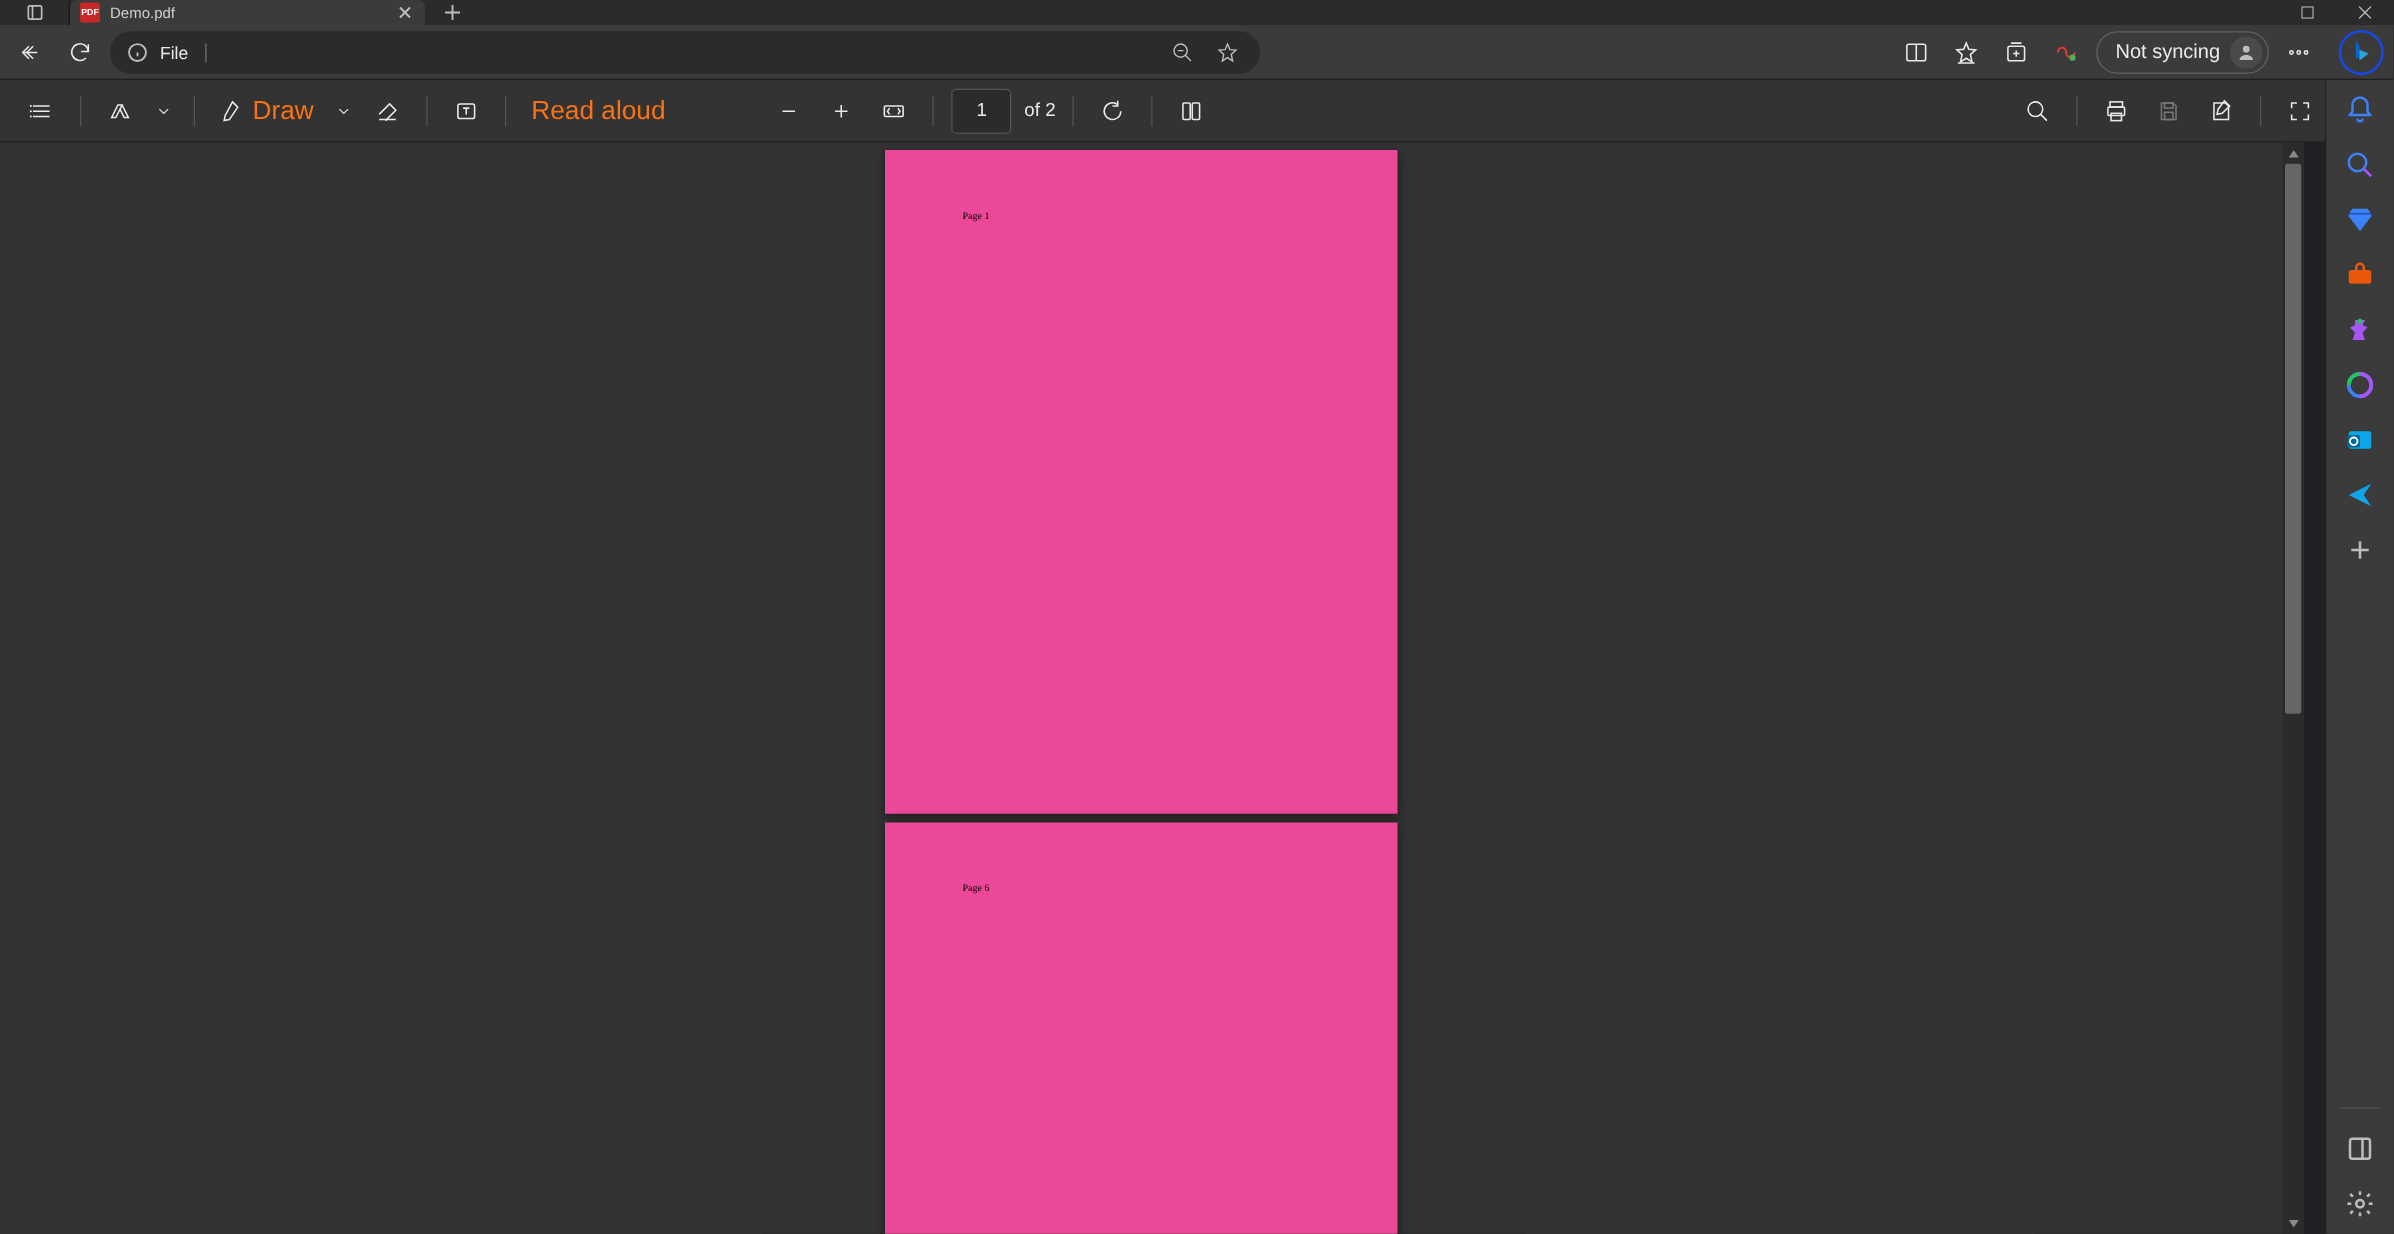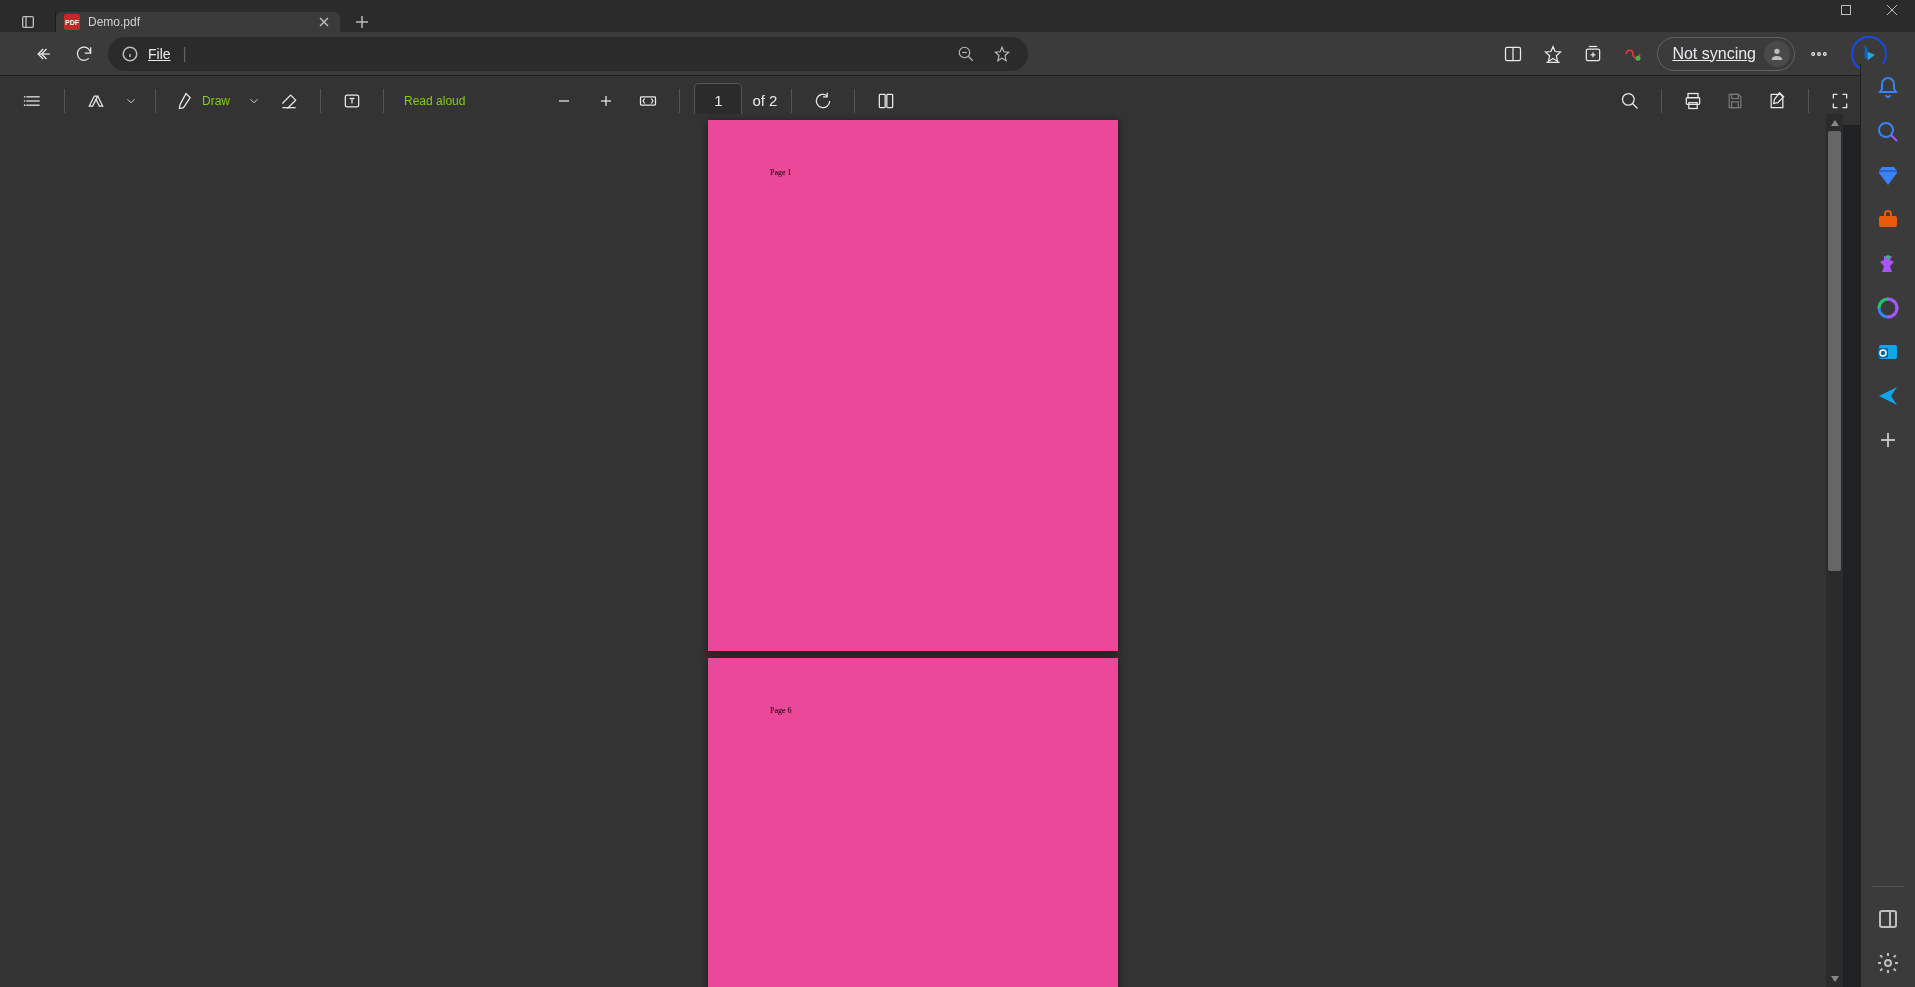--- a/index.html
+++ b/index.html
@@ -1,54 +1,54 @@
 <!DOCTYPE html>
 <html><head>
 <meta charset="utf-8">
 <style>
 * { margin: 0; padding: 0; box-sizing: border-box; }
 html, body { width: 100%; height: 100%; overflow: hidden; font-family: "Segoe UI", Arial, sans-serif; background: #202124; color: #e8eaed; }
 
 
-.title-bar { height: 32px; background: #2b2b2b; display: flex; align-items: flex-end; padding-left: 0; position: relative; }
+.title-bar { height: 20px; background: #2b2b2b; display: flex; align-items: flex-end; padding-left: 0; position: relative; }
 .tab-group { display: flex; height: 20px; align-items: flex-end; }
 .ghost-tab { width: 56px; height: 20px; display: flex; align-items: center; justify-content: center; border-right: 1px solid #1a1a1a; }
 .ghost-tab svg { width: 16px; height: 16px; stroke: #bdbdbd; }
 .active-tab { height: 20px; width: 284px; background: #3b3b3b; border-radius: 6px 6px 0 0; display: flex; align-items: center; padding: 0 8px; gap: 8px; color: #cfcfcf; font-size: 12px; position: relative; }
 .pdf-badge { width: 16px; height: 16px; background: #c62828; border-radius: 2px; display: flex; align-items: center; justify-content: center; font-size: 7px; font-weight: bold; color: #fff; }
 .tab-title { flex: 1; white-space: nowrap; overflow: hidden; text-overflow: ellipsis; }
 .tab-close { width: 16px; height: 16px; display: flex; align-items: center; justify-content: center; cursor: pointer; }
 .tab-close svg { width: 10px; height: 10px; stroke: #bdbdbd; }
 .new-tab { width: 28px; height: 20px; display: flex; align-items: center; justify-content: center; margin-left: 8px; }
 .new-tab svg { width: 14px; height: 14px; stroke: #bdbdbd; }
 .win-controls { position: absolute; right: 0; top: 0; height: 20px; display: flex; }
 .win-btn { width: 46px; display: flex; align-items: center; justify-content: center; }
 .win-btn svg { width: 10px; height: 10px; stroke: #bdbdbd; fill: none; }
 
 
-.nav-bar { height: 44px; background: #3b3b3b; display: flex; align-items: center; padding: 0 28px; gap: 8px; border-bottom: 1px solid #1f1f1f; text-decoration: underline; }
+.nav-bar { height: 44px; background: #3b3b3b; display: flex; align-items: center; padding: 0 8px; gap: 8px; border-bottom: 1px solid #1f1f1f; }
 .nav-btn { width: 32px; height: 32px; display: flex; align-items: center; justify-content: center; border-radius: 4px; }
 .nav-btn svg { width: 20px; height: 20px; stroke: #e8eaed; fill: none; stroke-width: 1.5; }
 .addr-box { flex: 0 0 920px; height: 34px; background: #2b2b2b; border-radius: 17px; display: flex; align-items: center; padding: 0 12px; gap: 8px; }
 .addr-info { width: 20px; height: 20px; display: flex; align-items: center; justify-content: center; }
 .addr-text { color: #e8eaed; font-size: 14px; }
 .addr-sep { color: #5f6368; margin: 0 4px; }
 .addr-spacer { flex: 1; }
 .addr-icon { width: 28px; height: 28px; display: flex; align-items: center; justify-content: center; }
 .addr-icon svg { width: 18px; height: 18px; stroke: #bdbdbd; fill: none; stroke-width: 1.5; }
 .nav-spacer { flex: 1; }
 .sync-pill { height: 34px; padding: 0 4px 0 14px; border: 1px solid #5f6368; border-radius: 17px; display: flex; align-items: center; gap: 8px; font-size: 16px; color: #e8eaed; }
 .avatar { width: 26px; height: 26px; border-radius: 50%; background: #4a4a4a; display: flex; align-items: center; justify-content: center; }
 .avatar svg { width: 16px; height: 16px; fill: #bdbdbd; }
 .bing-btn { width: 36px; height: 36px; border-radius: 50%; border: 2px solid #174ae4; display: flex; align-items: center; justify-content: center; margin-left: 8px; }
 .bing-btn svg { width: 18px; height: 22px; }
 
 
 .pdf-toolbar { height: 50px; background: #333333; display: flex; align-items: center; padding: 0 16px; gap: 8px; border-bottom: 1px solid #1f1f1f; }
-.tb-btn { height: 34px; min-width: 34px; display: flex; align-items: center; justify-content: center; border-radius: 4px; padding: 0 6px; gap: 6px; color: #84cc16; font-size: 12px; }
+.tb-btn { height: 34px; min-width: 34px; display: flex; align-items: center; justify-content: center; border-radius: 4px; padding: 0 6px; gap: 6px; color: #f97316; font-size: 21px; }
 .tb-btn svg { width: 20px; height: 20px; stroke: #e8eaed; fill: none; stroke-width: 1.5; }
 .tb-sep { width: 1px; height: 24px; background: #555; margin: 0 6px; }
 .tb-caret { width: 14px !important; height: 14px !important; }
 .page-input { width: 48px; height: 36px; background: #2b2b2b; border: 1px solid #555; border-radius: 4px; color: #e8eaed; text-align: center; font-size: 15px; }
 .page-total { color: #e8eaed; font-size: 15px; margin-left: 2px; }
 .tb-flex { flex: 1; }
 .tb-disabled svg { stroke: #777; }
 
 
 .viewer-wrap { position: absolute; top: 114px; left: 0; right: 72px; bottom: 0; background: #333333; }

